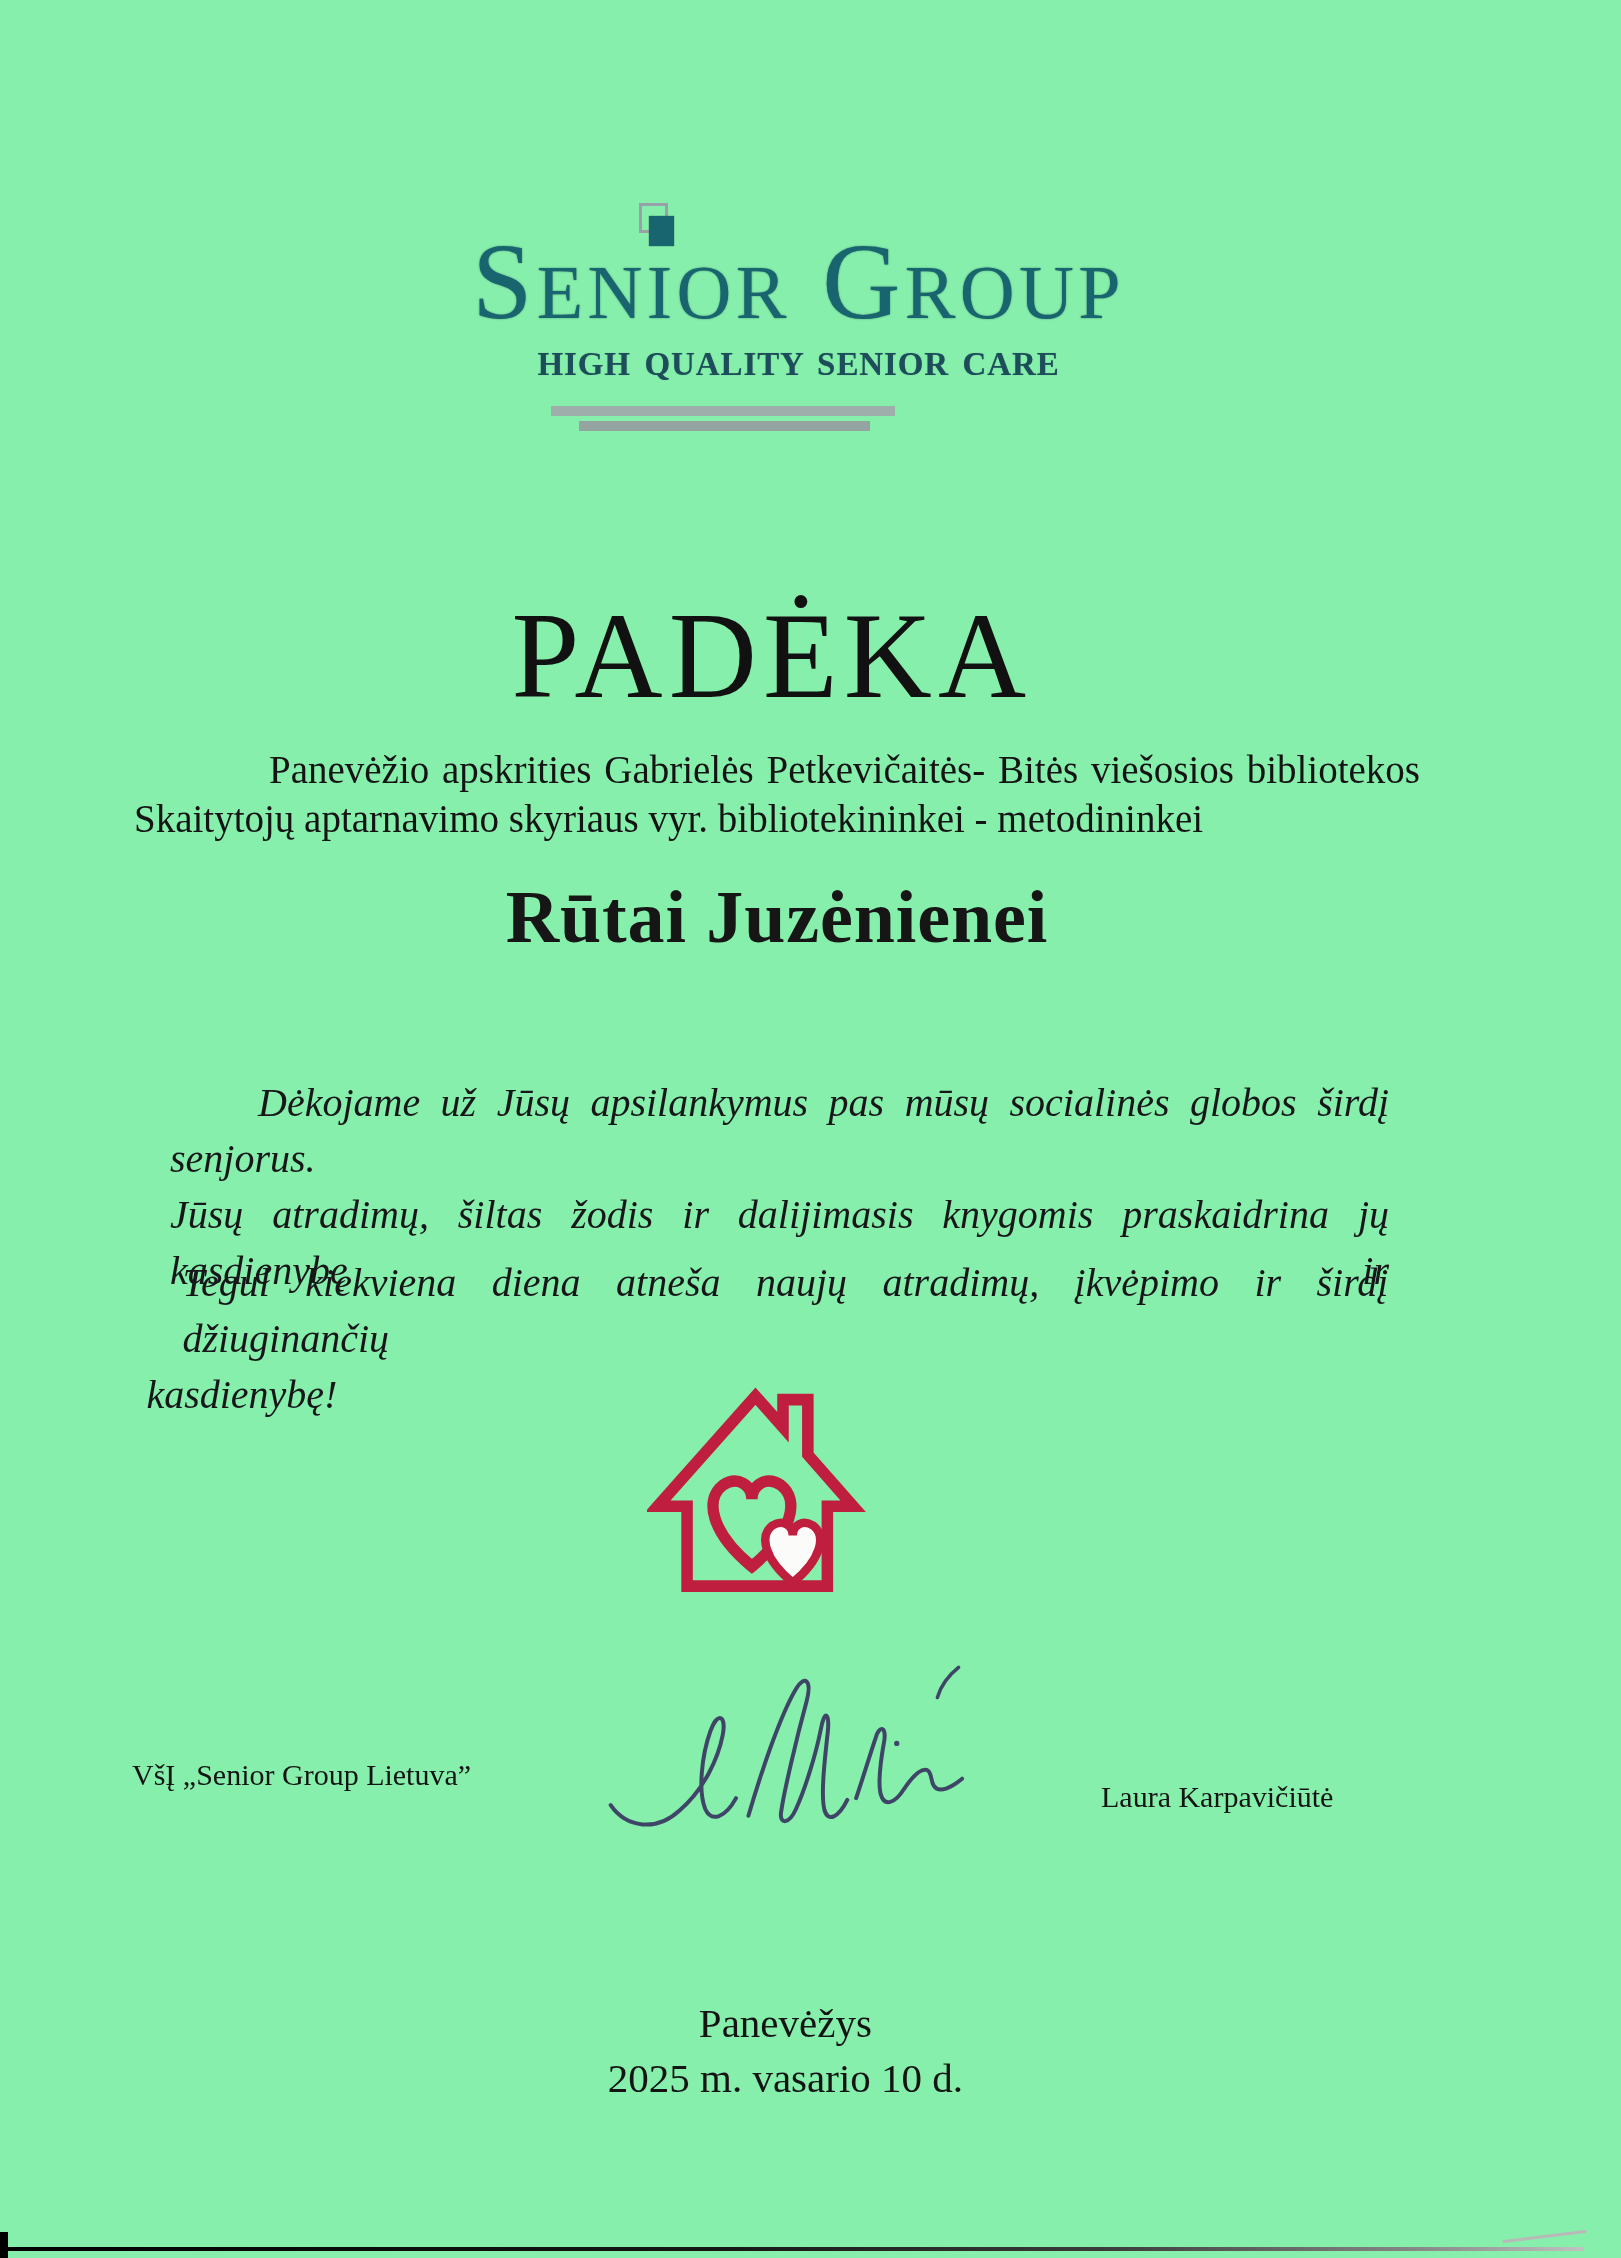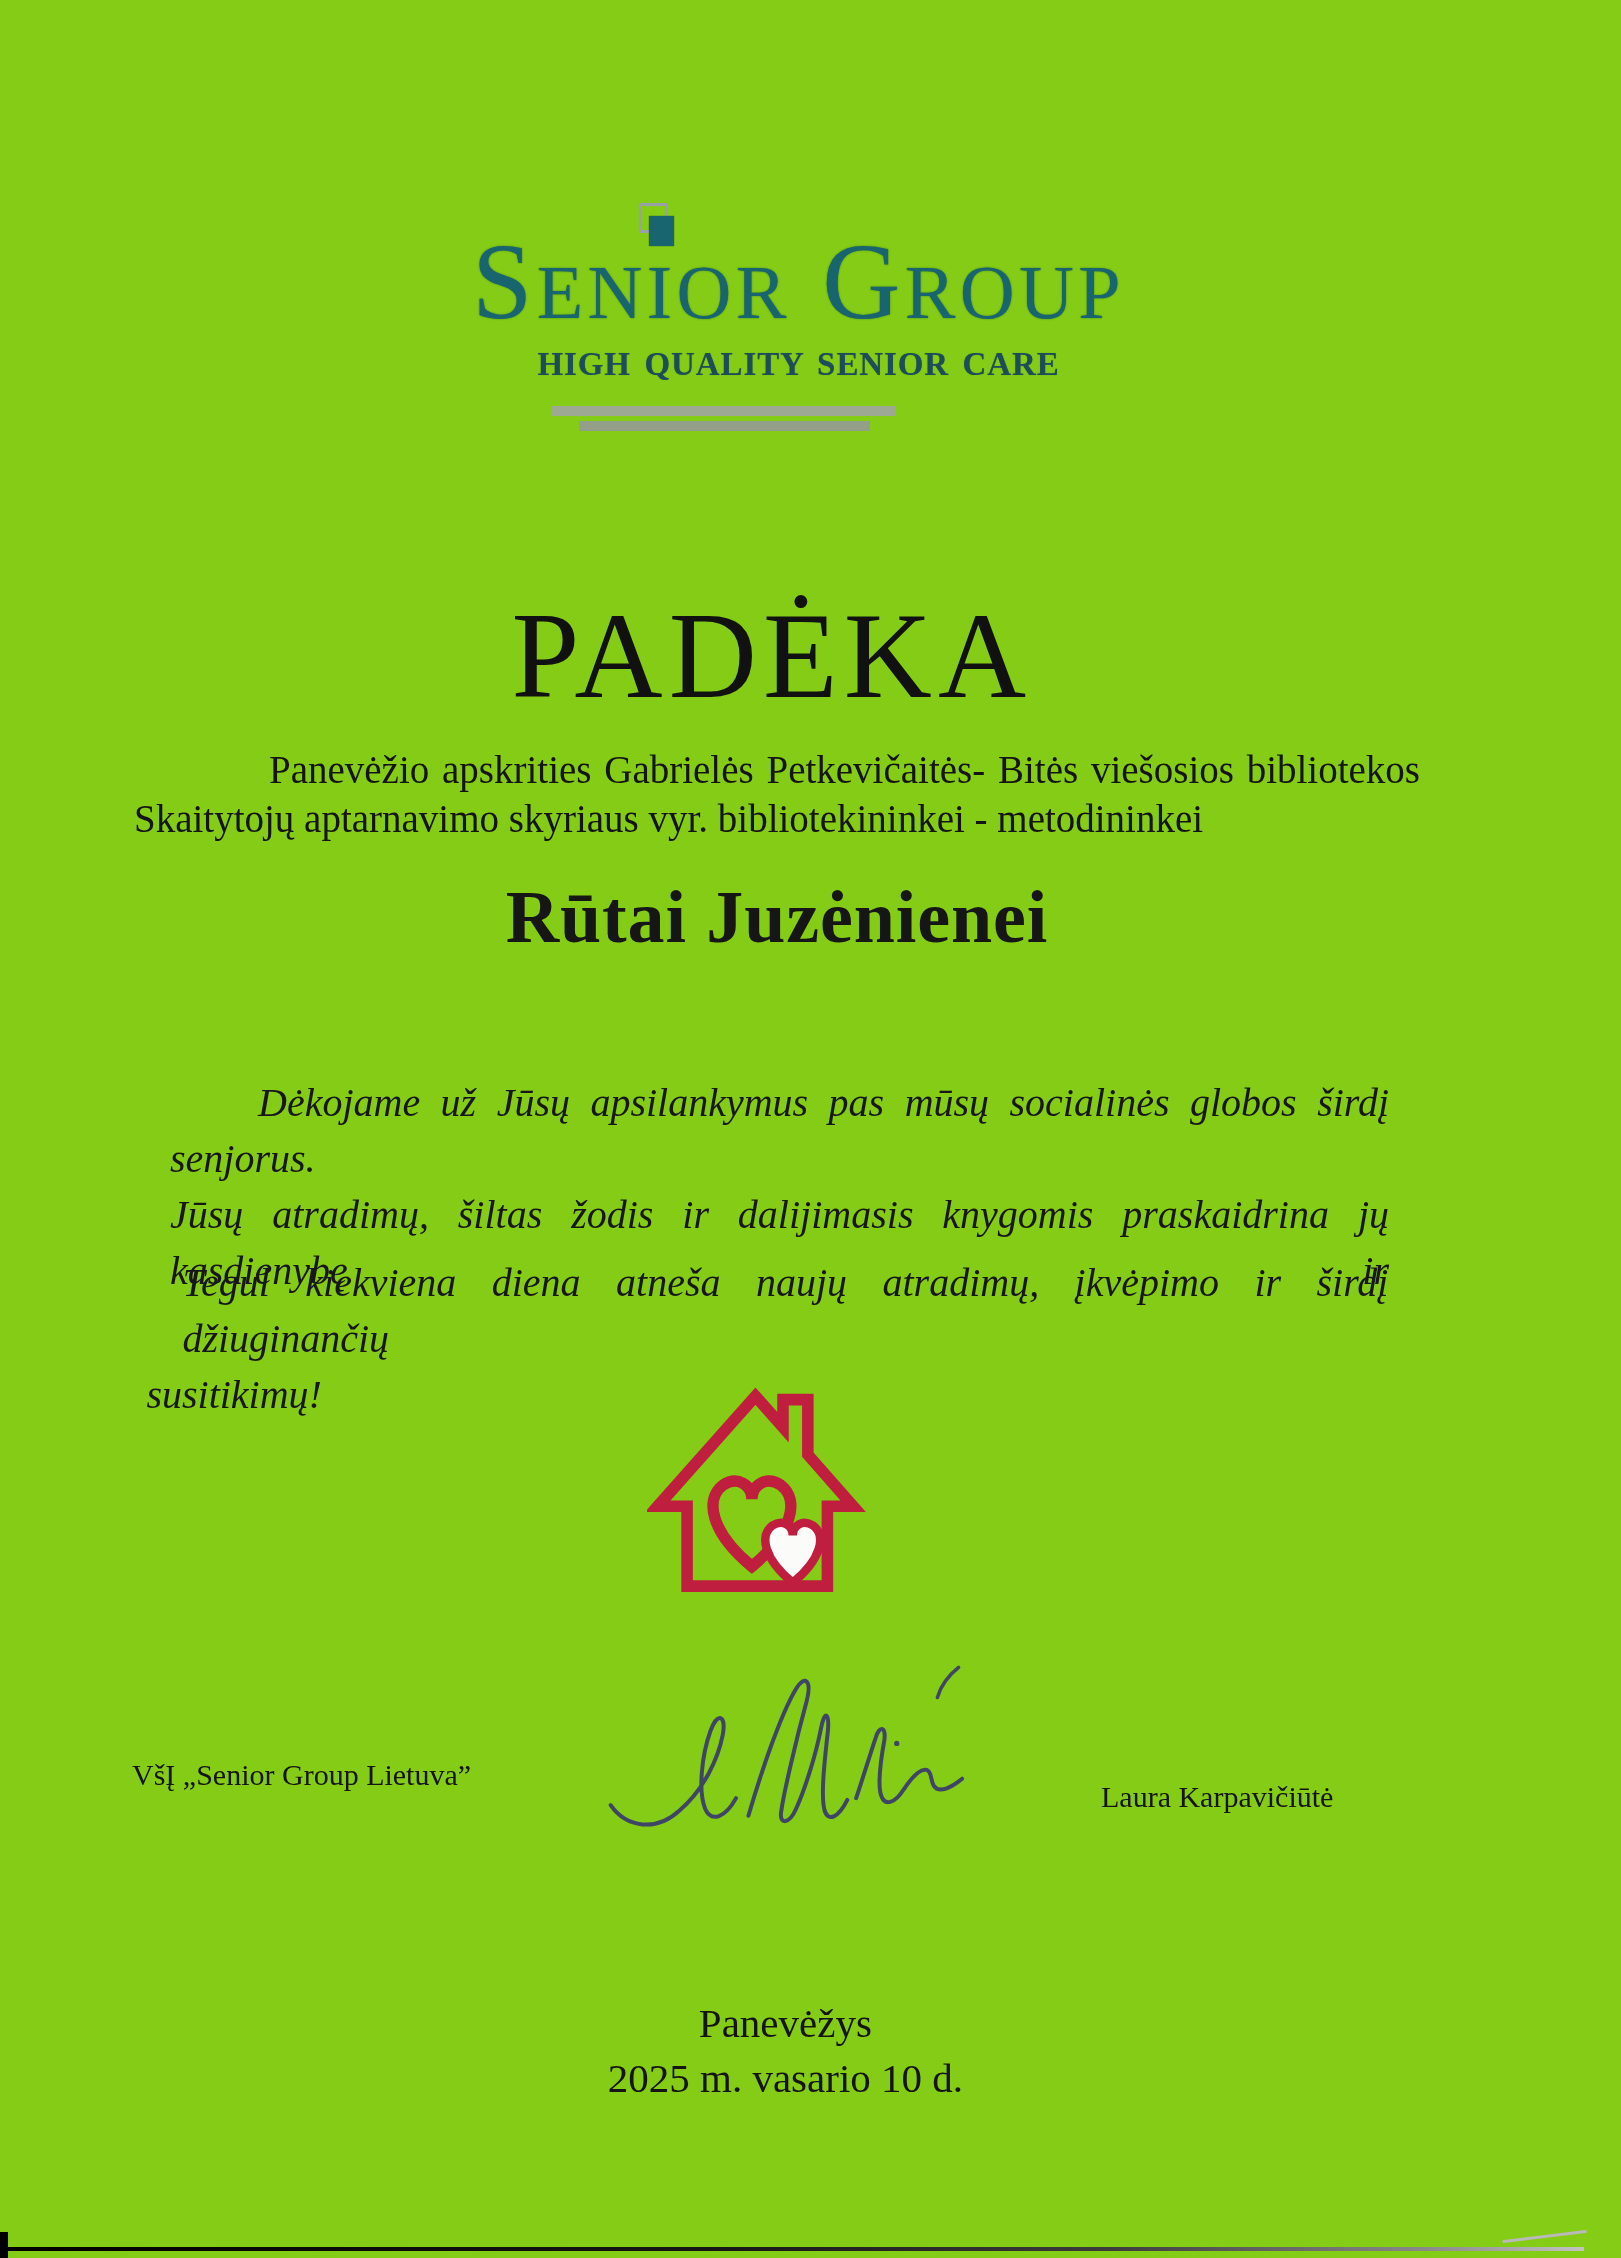--- a/index.html
+++ b/index.html
@@ -1,18 +1,18 @@
 <!DOCTYPE html>
 <html style="--logo-teal: #18656f; --logo-subtitle: #1d4d5a; --divider-gray: #a2a2aa; --house-red: #bf1e3e; --ink: #3f4566; --text: #161616;font-size:14px"><head>
 <meta charset="utf-8">
 <style>
   html,body { margin:0; padding:0; background:#e8e8e8; }
   .page {
     position:relative; width:1622px; height:2258px;
-    background:#84cc16; overflow:hidden;
+    background:#86efac; overflow:hidden;
     font-family:"Liberation Serif","DejaVu Serif",serif;
     color:var(--text,#161616);
   }
   
   .logo { position:absolute; left:0; top:0; width:100%; }
   .logo-title {
     position:absolute; left:0; top:258; width:100%;
     top:228px; text-align:center; transform:translateX(-12.4px);
     font-variant:small-caps; font-size:108px; line-height:1;
     letter-spacing:4.4px; color:var(--logo-teal,#18656f);
@@ -124,21 +124,21 @@
 
   <div class="recipient-name">Rūtai Juzėnienei</div>
 
   <div class="msg p1">
     <div class="just ind">Dėkojame už Jūsų apsilankymus pas mūsų socialinės globos širdį senjorus.</div>
     <div class="just">Jūsų atradimų, šiltas žodis ir dalijimasis knygomis praskaidrina jų kasdienybę ir</div>
   </div>
 
   <div class="msg p2">
     <div class="just">Tegul kiekviena diena atneša naujų atradimų, įkvėpimo ir širdį džiuginančių</div>
-    <div>susitikimų!</div>
+    <div>kasdienybę!</div>
   </div>
 
   <div class="house-wrap">
     <svg viewBox="0 0 270 250" xmlns="http://www.w3.org/2000/svg">
       <path class="house-stroke" stroke-width="13" stroke-linejoin="miter" d="M 12,150 L 122,26 L 153,61 L 153,30 L 181,30 L 181,92 L 232,150 L 203,150 L 203,240 L 45,240 L 45,150 Z"></path>
       <g transform="translate(118,172) scale(1.35)">
         <path class="house-stroke" stroke-width="9.5" d="M 0,34 C -34,6 -40,-22 -24,-34 C -12,-42 0,-34 0,-22 C 0,-34 12,-42 24,-34 C 40,-22 34,6 0,34 Z"></path>
       </g>
       <g transform="translate(164,204) scale(0.95)">
         <path stroke-width="10" fill="#fbfbfa" class="house-stroke" style="fill:#fbfbfa" d="M 0,34 C -34,6 -40,-22 -24,-34 C -12,-42 0,-34 0,-22 C 0,-34 12,-42 24,-34 C 40,-22 34,6 0,34 Z"></path>

